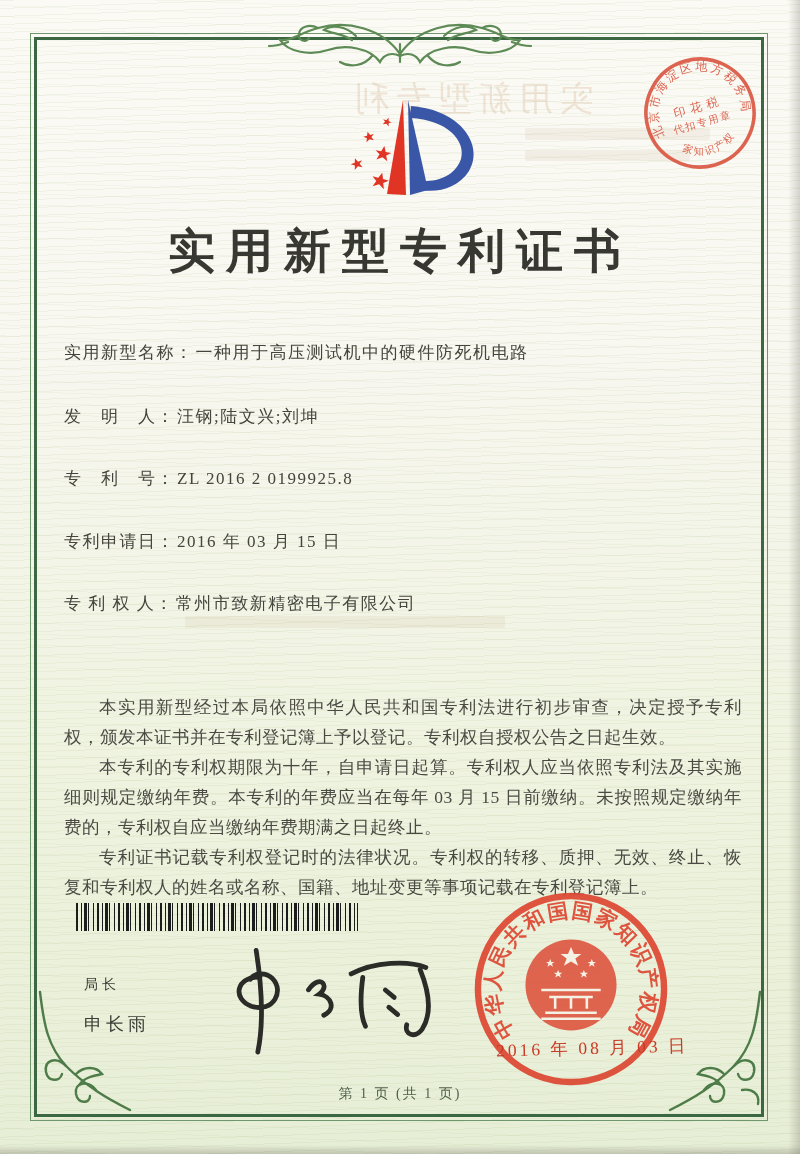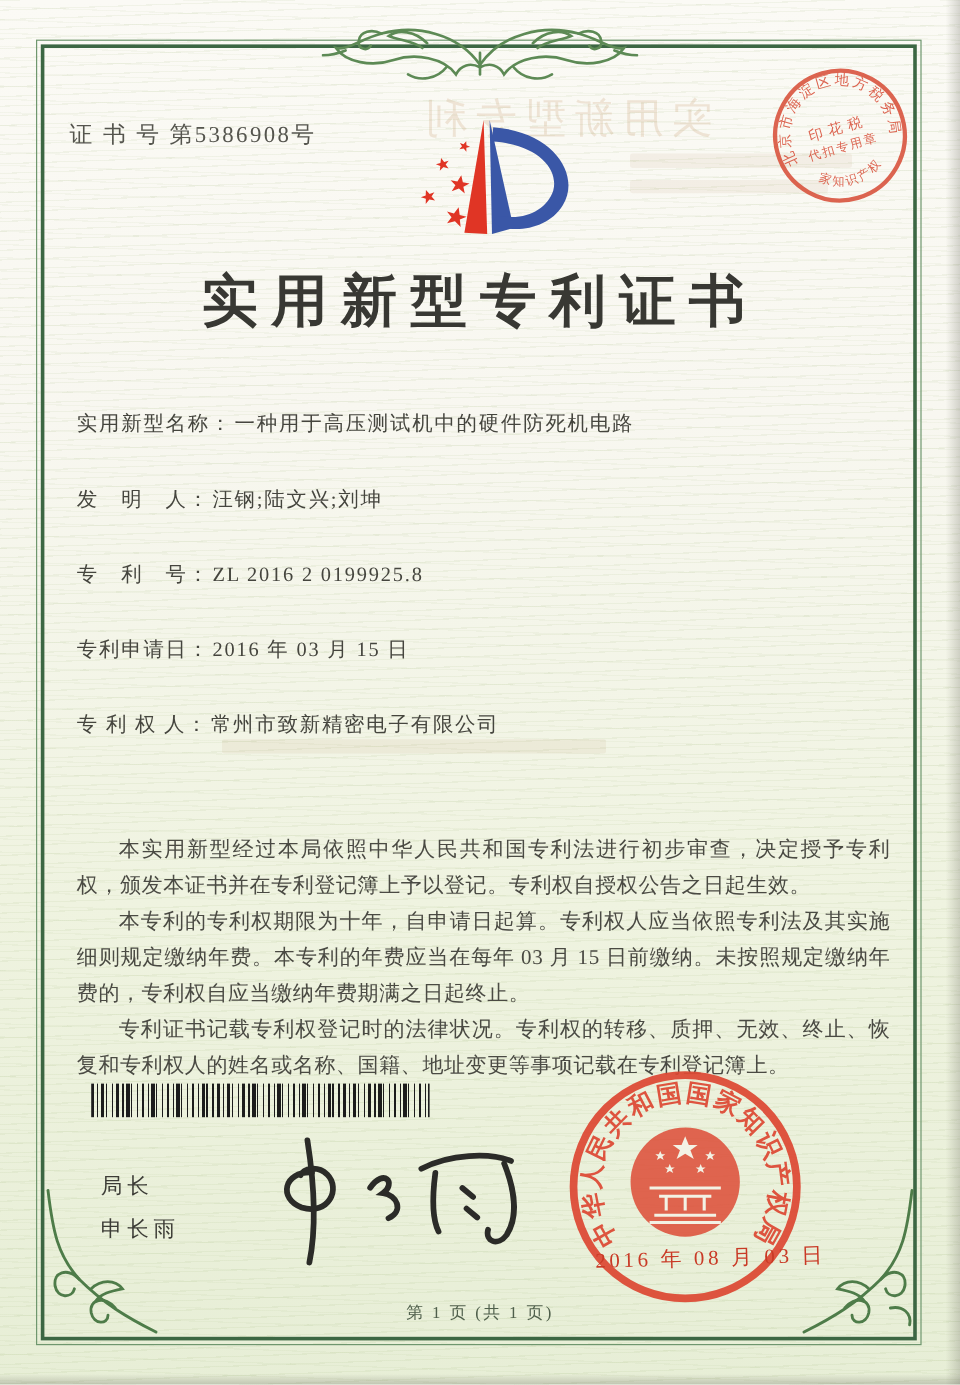--- a/index.html
+++ b/index.html
@@ -44,21 +44,21 @@
   .barcode{position:absolute;left:76px;top:903px;width:282px;height:28px;
     background:
       repeating-linear-gradient(90deg,#1c1c1c 0 2px,rgba(0,0,0,0) 2px 5px,#1c1c1c 5px 6px,
         rgba(0,0,0,0) 6px 8px,#1c1c1c 8px 11px,rgba(0,0,0,0) 11px 12px,#1c1c1c 12px 13px,
         rgba(0,0,0,0) 13px 17px,#1c1c1c 17px 18px,rgba(0,0,0,0) 18px 21px);}
   
   .seal{position:absolute;left:472px;top:890px;width:198px;height:198px;opacity:0.92;}
   .seal-date{position:absolute;left:496px;top:1036px;font-size:17.5px;letter-spacing:3px;
     color:#c93a26;z-index:30;transform:rotate(-1.5deg);white-space:nowrap;}
   
-  .signoff-title{position:absolute;left:84px;top:976px;font-size:18px;letter-spacing:4px;color:#3c3c36;}
+  .signoff-title{position:absolute;left:84px;top:976px;font-size:14px;letter-spacing:4px;color:#3c3c36;}
   .signoff-name{position:absolute;left:84px;top:1012px;font-size:18px;letter-spacing:4px;color:#3c3c36;}
   .signature{position:absolute;left:205px;top:936px;transform:rotate(-2deg);}
   
   .footer{position:absolute;left:0;top:1085px;width:100%;text-align:center;
     font-size:14px;letter-spacing:2px;color:#4f5f4b;}
   .orn-top{position:absolute;left:268px;top:10px;}
   .orn-corner-r{position:absolute;left:664px;top:986px;}
   .orn-corner-l{position:absolute;left:36px;top:986px;transform:scaleX(-1);}
   svg text{font-family:"Liberation Serif","DejaVu Serif",serif;}
 </style>
@@ -101,21 +101,20 @@
   </svg>
   <svg class="orn-corner-l" width="100" height="130" viewBox="0 0 100 130">
     <g fill="none" stroke="#4e7c49" stroke-width="2.4" stroke-linecap="round">
       <path d="M96 6 C92 40 88 60 70 80 C50 100 30 112 6 124"></path>
       <path d="M70 80 C80 70 92 74 90 86 C88 96 76 96 74 88"></path>
       <path d="M40 104 C48 94 62 96 60 108 C58 118 46 118 46 110"></path>
       <path d="M60 88 C52 80 40 80 34 88 C44 90 52 92 56 98"></path>
     </g>
   </svg>
 
-  <div class="cert-no">证 书 号 第5386908号</div>
 
   <svg class="logo" width="170" height="122" viewBox="0 0 170 122">
     <defs>
       <path id="st" d="M0,-10 L2.9,-3.1 10,-3.1 4.2,1.2 6.9,8.1 0,4 -6.9,8.1 -4.2,1.2 -10,-3.1 -2.9,-3.1 Z"></path>
     </defs>
     <polygon points="73,8 57,102 76,103" fill="#e03525"></polygon>
     <polygon points="78,8 80,103 98,98" fill="#3a57a7"></polygon>
     <path d="M81 14 C133 18 154 55 139 79 C128 97 104 102 87 97 C81 95 80 89 87 88 C109 92 126 82 131 67 C136 49 118 28 80 26 Z" fill="#3a57a7"></path>
     <g fill="#e03525">
       <use href="#st" transform="translate(57,30) scale(0.45) rotate(20)"></use>

